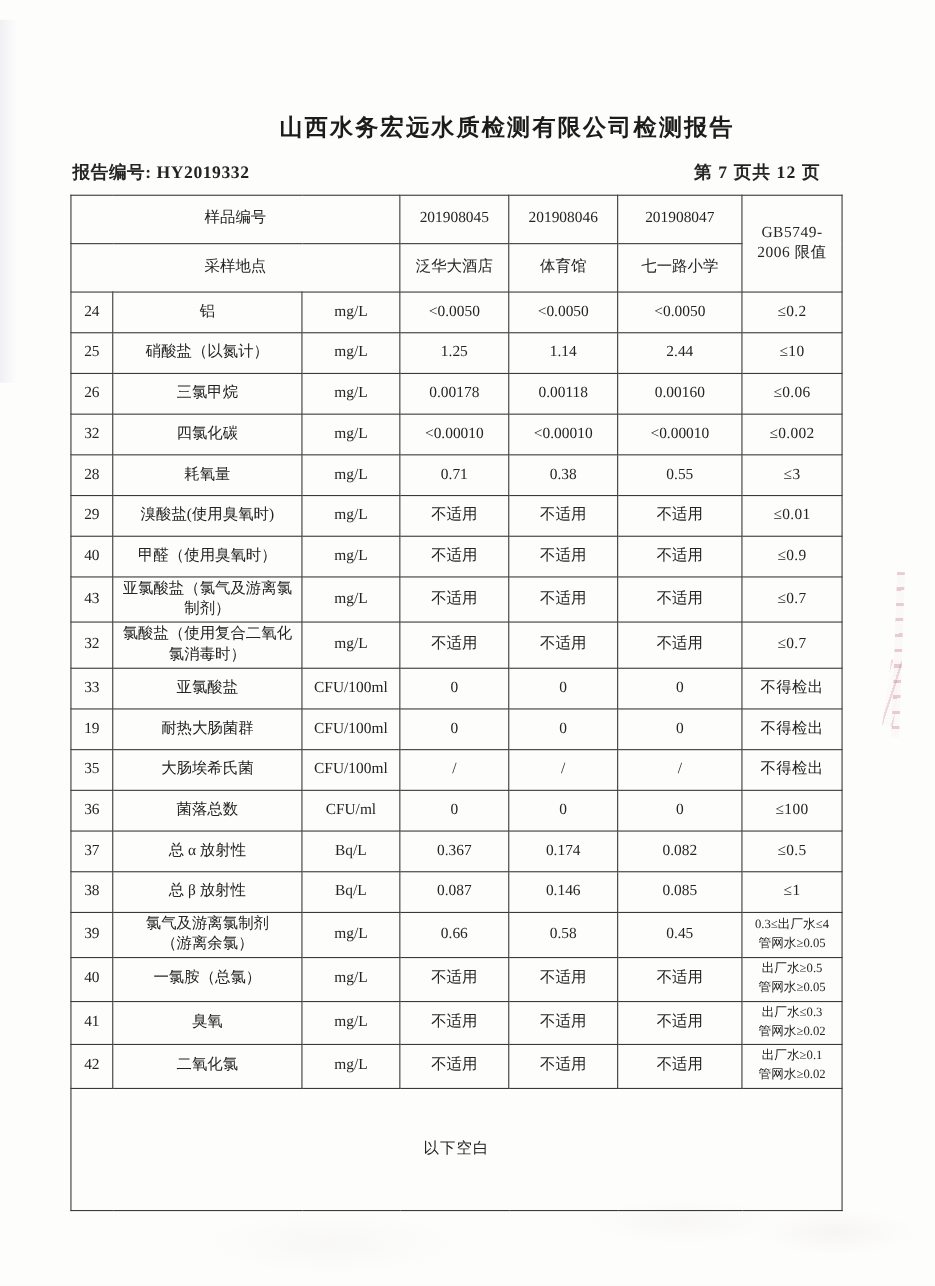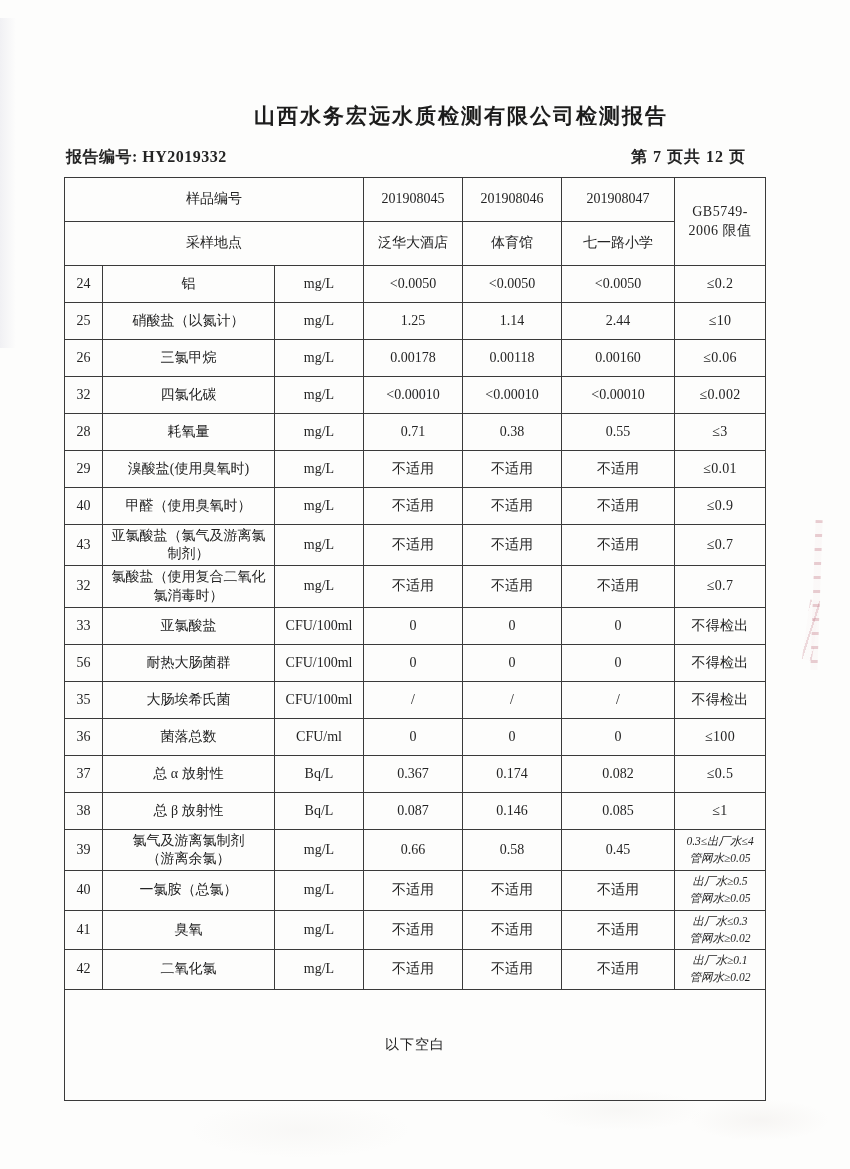--- a/index.html
+++ b/index.html
@@ -70,21 +70,21 @@
   }
   thead th{height:39px;font-size:15px;}
   th.limit-head{white-space:pre-line;line-height:37px;font-size:15px;letter-spacing:0.5px;}
   tbody td{height:32px;}
   td.c-num{font-size:15px;}
   td.c-name{
     text-align:left;padding-left:8px;font-size:15px;
     white-space:pre-line;line-height:1.45;
   }
   td.c-limit{letter-spacing:0.3px;}
-  td.c-limit.two-line{font-size:11.5px;line-height:1.5;white-space:pre-line;letter-spacing:0;font-style:italic;}
+  td.c-limit.two-line{font-size:11.5px;line-height:1.5;white-space:pre-line;letter-spacing:0;}
   td.footer-cell{
     height:106px;text-align:left;vertical-align:top;
     padding:12px 0 0 10px;font-size:15px;letter-spacing:1px;
   }
 </style>
 </head>
 <body>
 
 <div class="page">
 
@@ -221,21 +221,21 @@
     <td class="c-num">33</td>
     <td class="c-name">亚氯酸盐</td>
     <td class="c-unit">CFU/100ml</td>
     <td class="c-val">0</td>
     <td class="c-val">0</td>
     <td class="c-val">0</td>
     <td class="c-limit">不得检出</td>
   </tr>
 
   <tr>
-    <td class="c-num">56</td>
+    <td class="c-num">19</td>
     <td class="c-name">耐热大肠菌群</td>
     <td class="c-unit">CFU/100ml</td>
     <td class="c-val">0</td>
     <td class="c-val">0</td>
     <td class="c-val">0</td>
     <td class="c-limit">不得检出</td>
   </tr>
 
   <tr>
     <td class="c-num">35</td>

